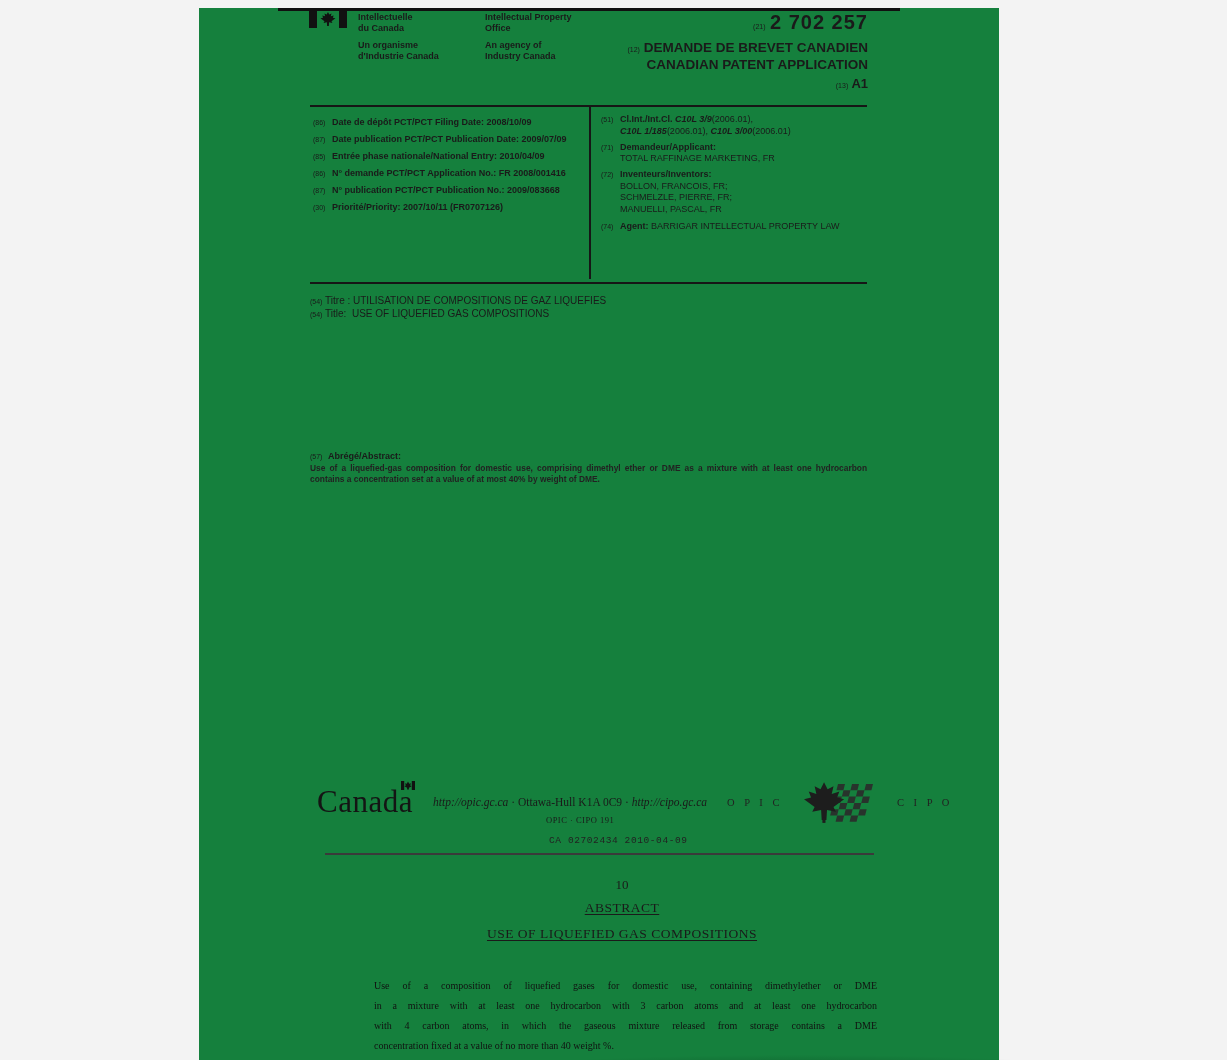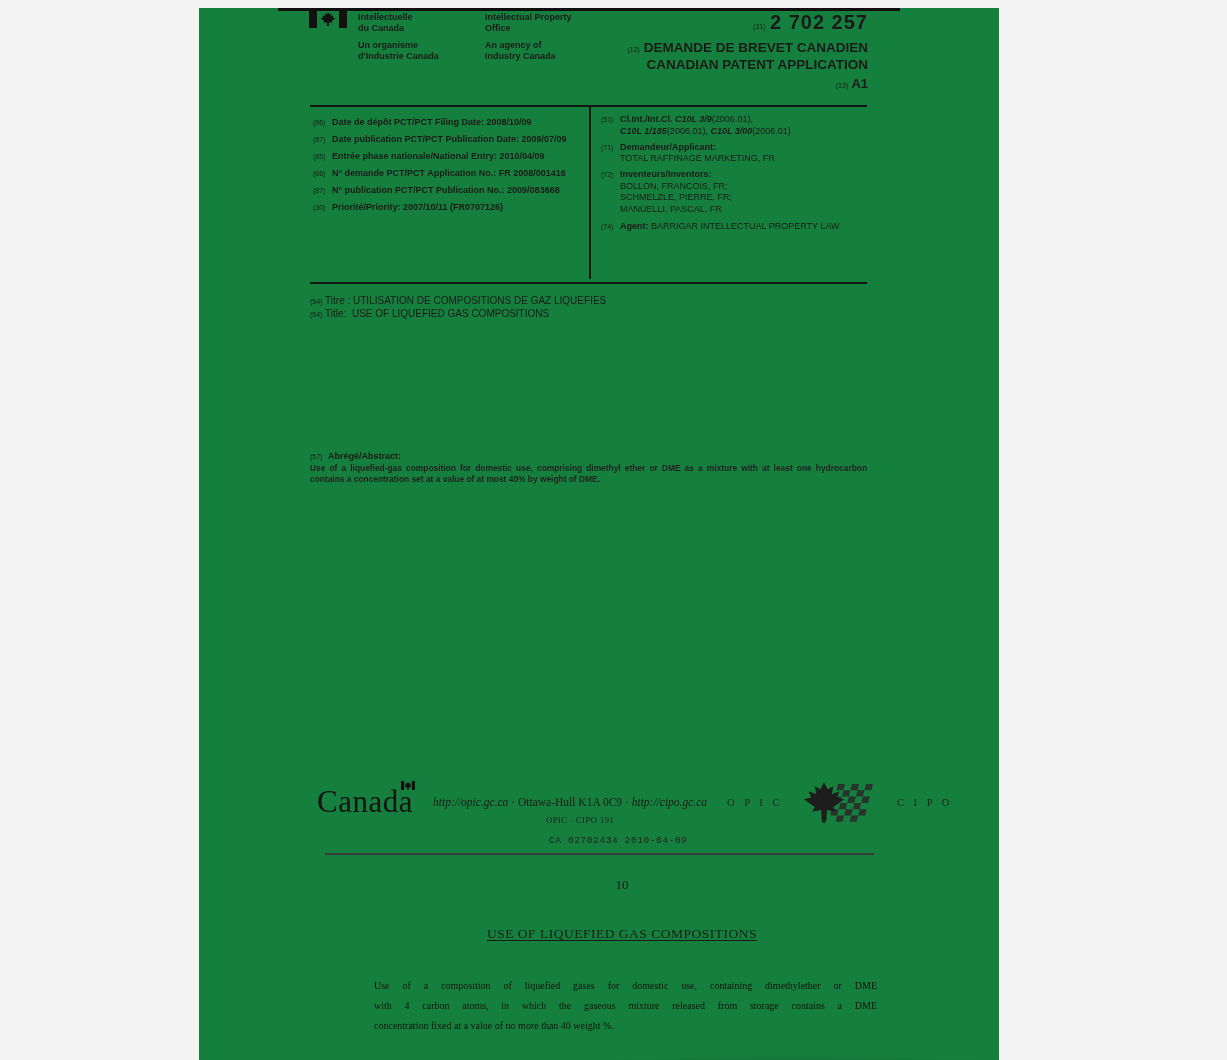--- a/index.html
+++ b/index.html
@@ -210,22 +210,24 @@
         <rect x="15.6" y="31" width="2.6" height="4.5"></rect>
       </g>
     </svg>
     <span class="lg-txt">C I P O</span>
   </div>
 
   <div class="abs stamp">CA 02702434 2010-04-09</div>
   <div class="abs stamp-rule"></div>
 
   <div class="abs pageno">10</div>
+  <div class="abs ab-center ab-heading underlined">ABSTRACT</div>
   <div class="abs ab-center ab-title underlined">USE OF LIQUEFIED GAS COMPOSITIONS</div>
 
   <div class="abs ab-body">
     <div class="jline">Use of a composition of liquefied gases for domestic use, containing dimethylether or DME</div>
+    <div class="jline">in a mixture with at least one hydrocarbon with 3 carbon atoms and at least one hydrocarbon</div>
     <div class="jline">with 4 carbon atoms, in which the gaseous mixture released from storage contains a DME</div>
     <div>concentration fixed at a value of no more than 40 weight %.</div>
   </div>
 
   <div class="abs bottom-shadow"></div>
 </div>
 
 </body></html>

